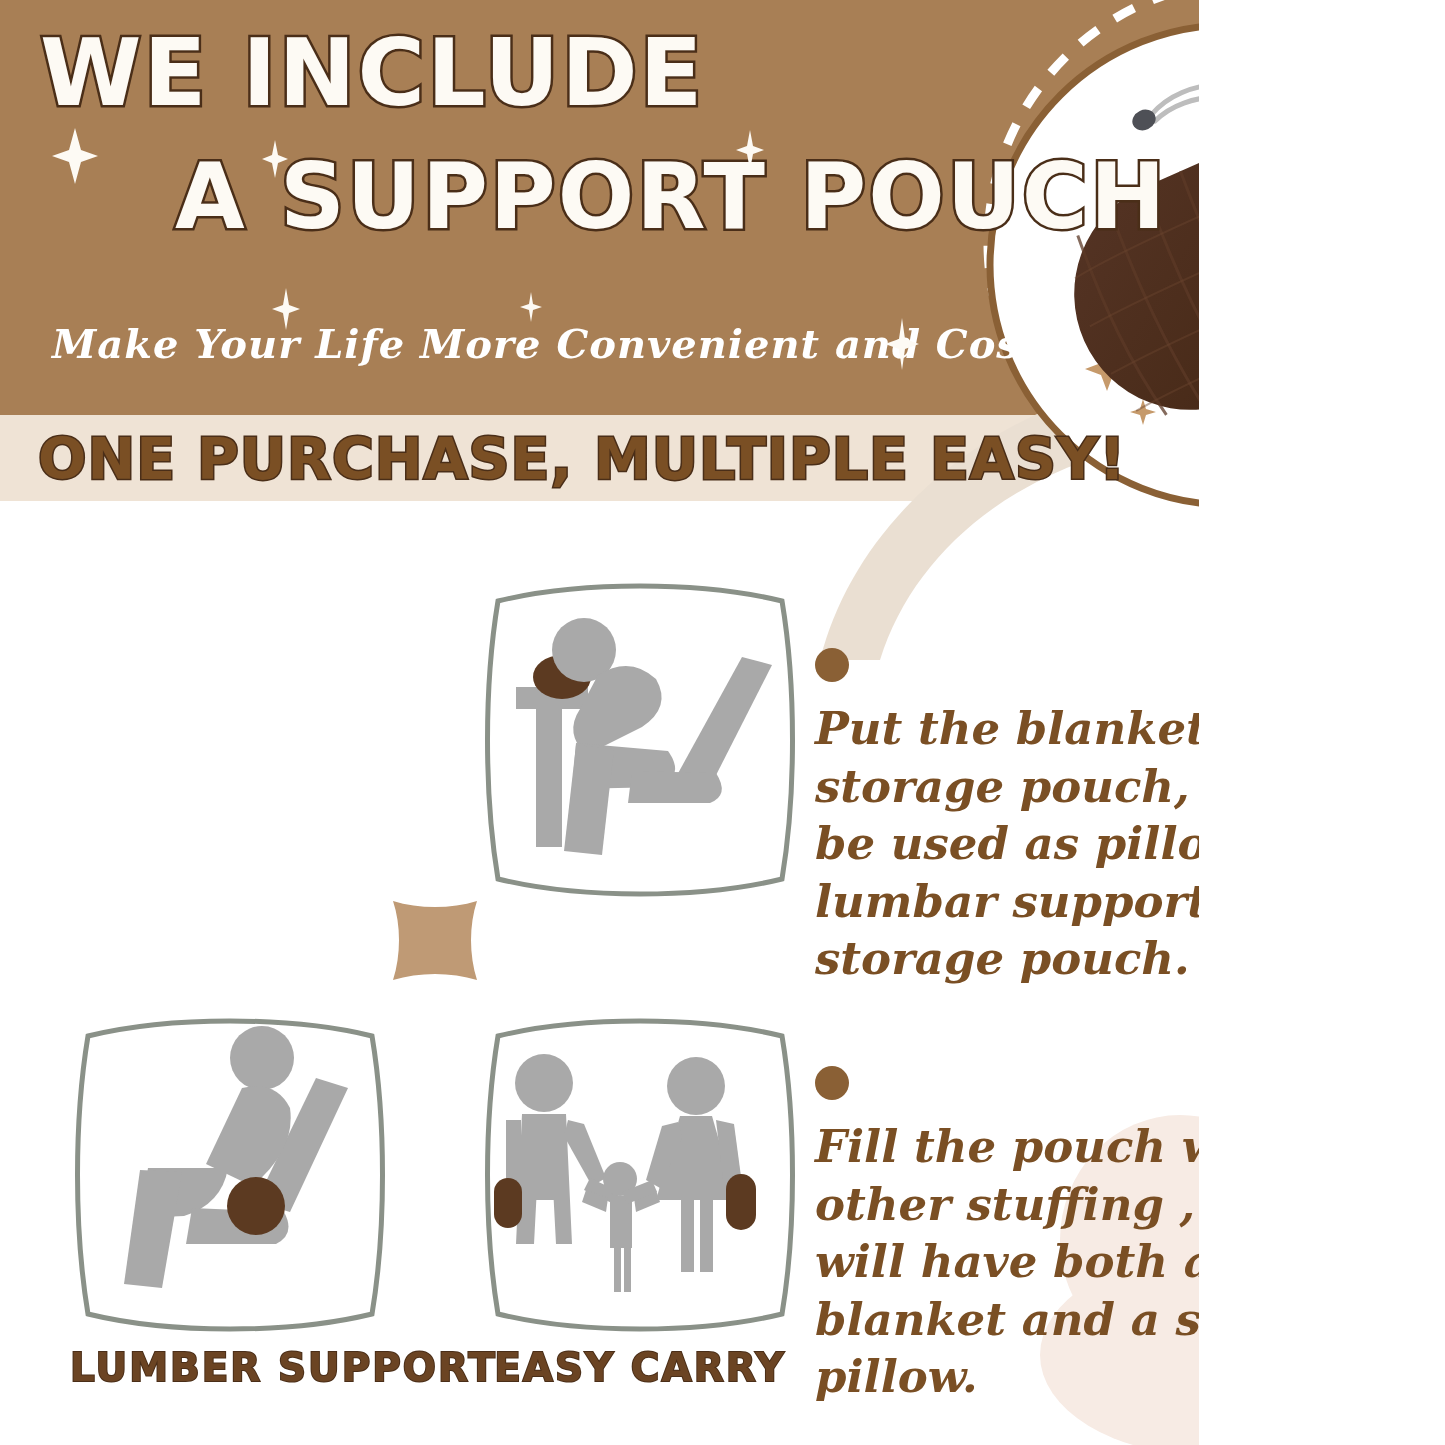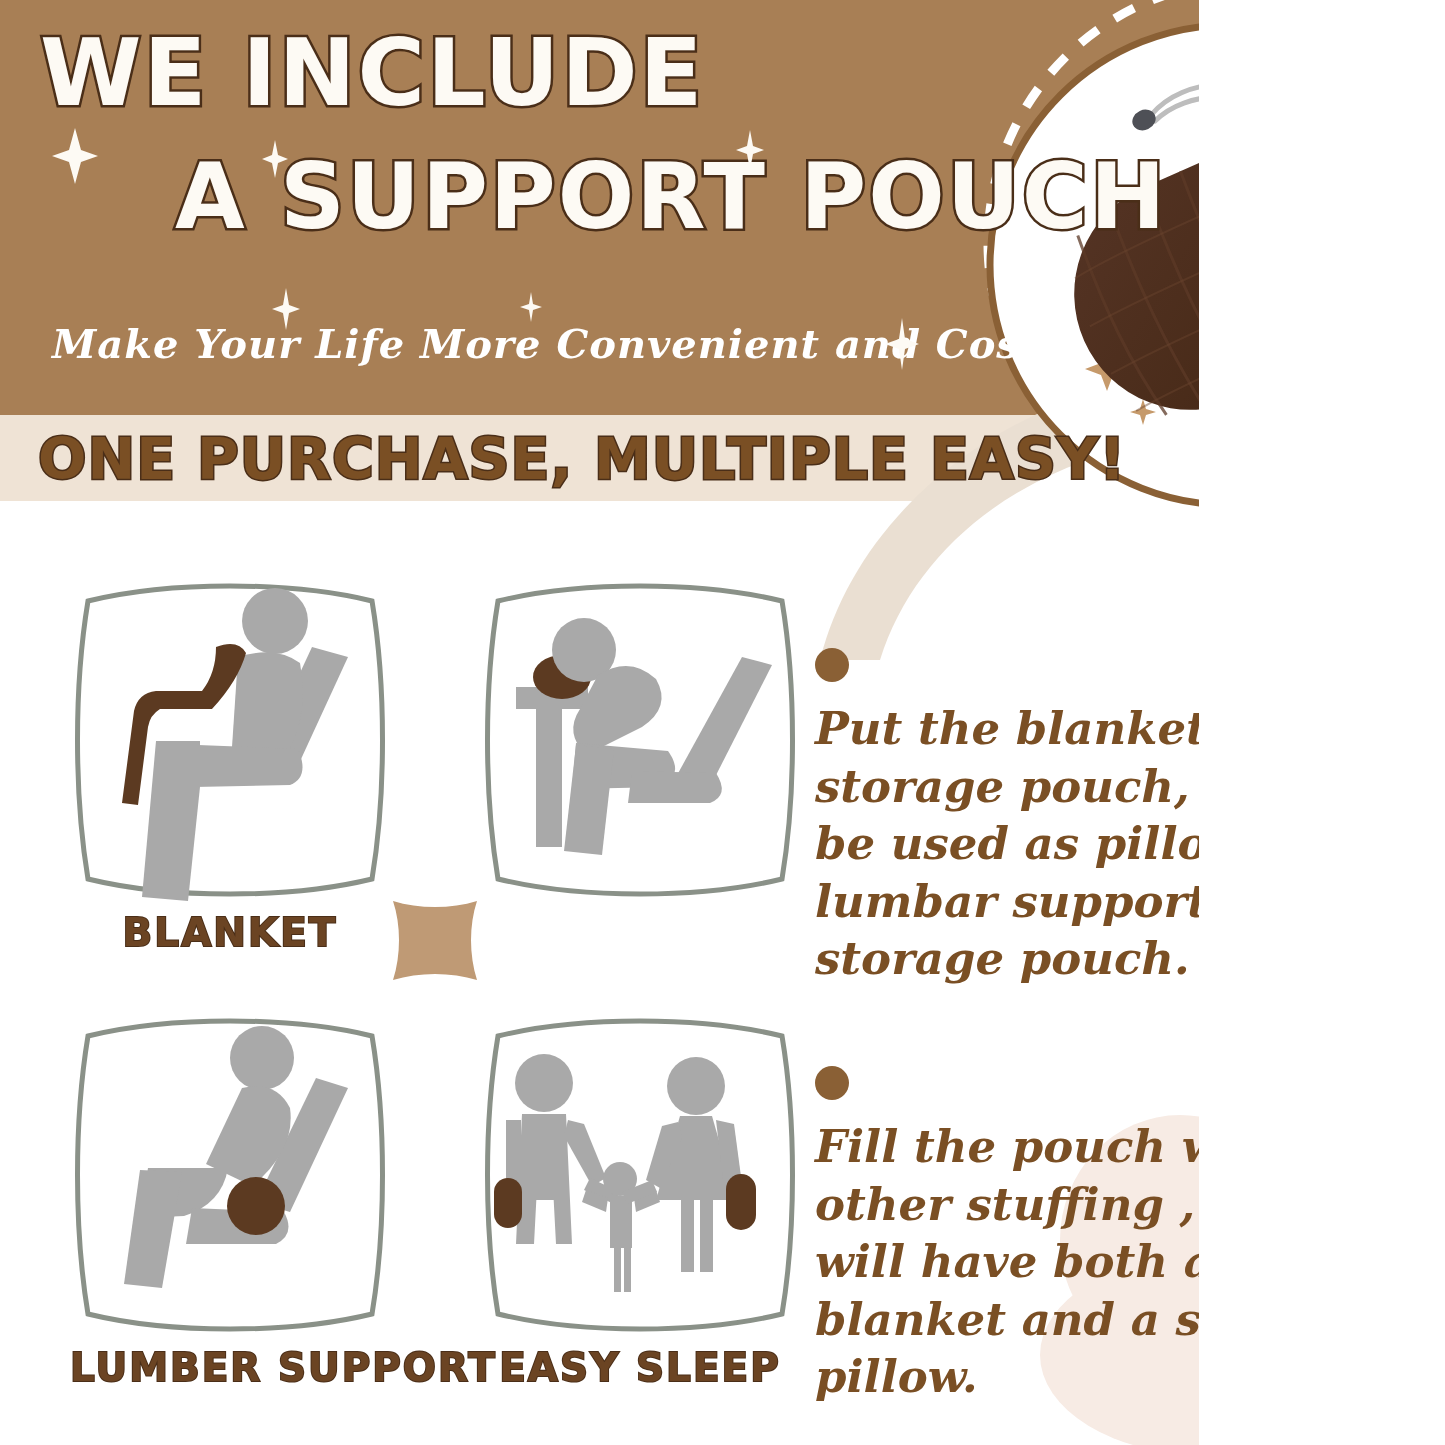--- a/index.html
+++ b/index.html
@@ -199,46 +199,20 @@
           <path d="M370 476 C 386 498, 412 498, 426 478"></path>
         </g>
         <circle cx="436" cy="438" r="6" fill="#C08B51"></circle>
         <circle cx="414" cy="460" r="4" fill="#C08B51"></circle>
       </g>
     </svg>
   </div>
 
   <div class="cards">
 
-    <div class="card c0">
-      <div class="card-shape">
-        <svg width="320" height="330" viewBox="0 0 320 330">
-          <path d="M18 26 C 100 6, 220 6, 302 26 C 316 110, 316 220, 302 304
-                   C 220 324, 100 324, 18 304 C 4 220, 4 110, 18 26 Z" fill="#ffffff" stroke="#8A9188" stroke-width="5"></path>
-        </svg>
-      </div>
-      <div class="card-shape">
-        <svg width="320" height="330" viewBox="0 0 320 330">
-
-          <path d="M242 72 l36 10 -58 126 -36 -11 Z" fill="#A9A9A9"></path>
-
-          <circle cx="205" cy="46" r="33" fill="#A9A9A9"></circle>
-
-          <path d="M168 82 q38 -12 62 6 q10 54 -16 96 l-52 -12 Z" fill="#A9A9A9"></path>
-
-          <path d="M128 170 l100 4 q12 28 -8 36 l-96 2 Z" fill="#A9A9A9"></path>
-
-          <path d="M86 166 l44 0 0 46 -12 114 -46 -4 Z" fill="#A9A9A9"></path>
-
-          <path d="M146 72 q22 -8 30 6 q-8 28 -34 56 l-52 0 q-10 6 -12 18
-                   l-10 78 -16 -2 12 -92 q4 -18 22 -20 l46 0 q14 -18 14 -44 Z" fill="#5C3A21"></path>
-        </svg>
-      </div>
-      <div class="card-label">BLANKET</div>
-    </div>
 
     <div class="card c1">
       <div class="card-shape">
         <svg width="320" height="330" viewBox="0 0 320 330">
           <path d="M18 26 C 100 6, 220 6, 302 26 C 316 110, 316 220, 302 304
                    C 220 324, 100 324, 18 304 C 4 220, 4 110, 18 26 Z" fill="#ffffff" stroke="#8A9188" stroke-width="5"></path>
         </svg>
       </div>
       <div class="card-shape">
         <svg width="320" height="330" viewBox="0 0 320 330">
@@ -324,21 +298,21 @@
           <rect x="201" y="190" width="13" height="72" fill="#A9A9A9"></rect>
           <rect x="220" y="190" width="13" height="72" fill="#A9A9A9"></rect>
 
           <path d="M198 112 l-16 4 -16 54 14 8 22 -50 Z" fill="#A9A9A9"></path>
           <path d="M172 170 l-30 12 5 12 30 -12 Z" fill="#A9A9A9"></path>
 
           <path d="M236 110 l18 4 8 60 -18 4 Z" fill="#A9A9A9"></path>
           <rect x="246" y="164" width="30" height="56" rx="15" fill="#5C3A21"></rect>
         </svg>
       </div>
-      <div class="card-label">EASY SLEEP</div>
+      <div class="card-label">EASY CARRY</div>
     </div>
   </div>
 
   <div class="sep-diamond">
     <svg width="100" height="95" viewBox="0 0 100 95">
       <path d="M8 8 C 34 16, 66 16, 92 8 C 84 32, 84 62, 92 87
                C 66 79, 34 79, 8 87 C 16 62, 16 32, 8 8 Z" fill="#BF9A75"></path>
     </svg>
   </div>
 

